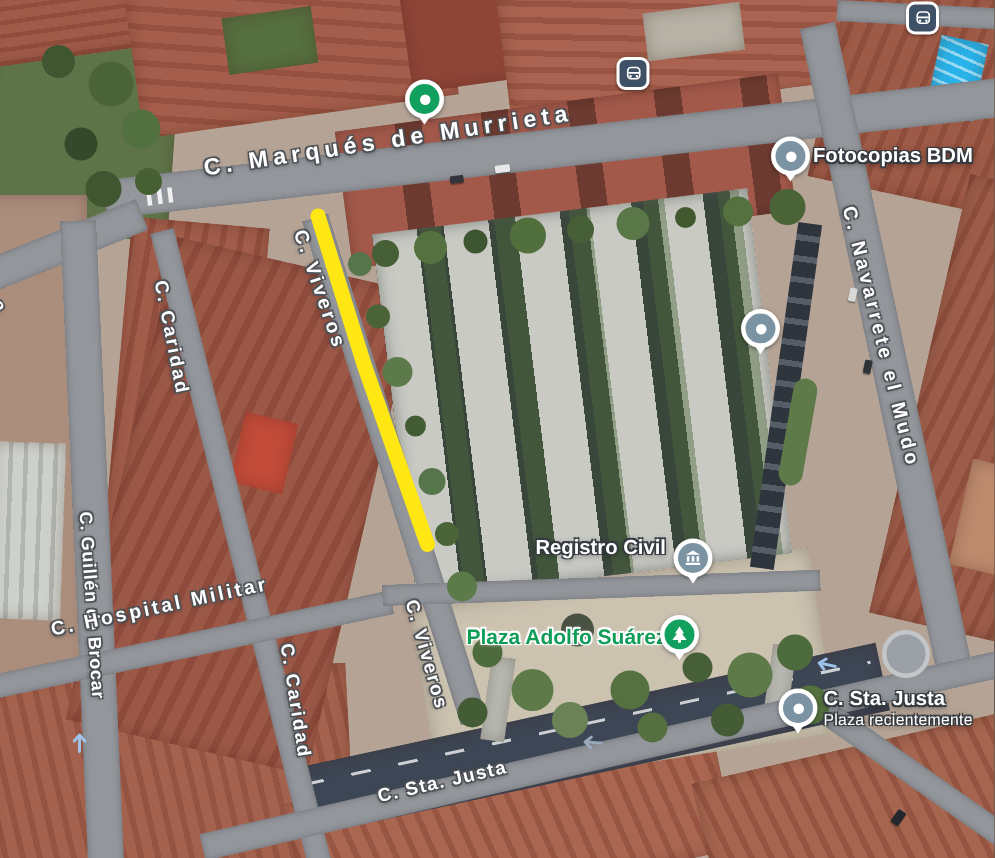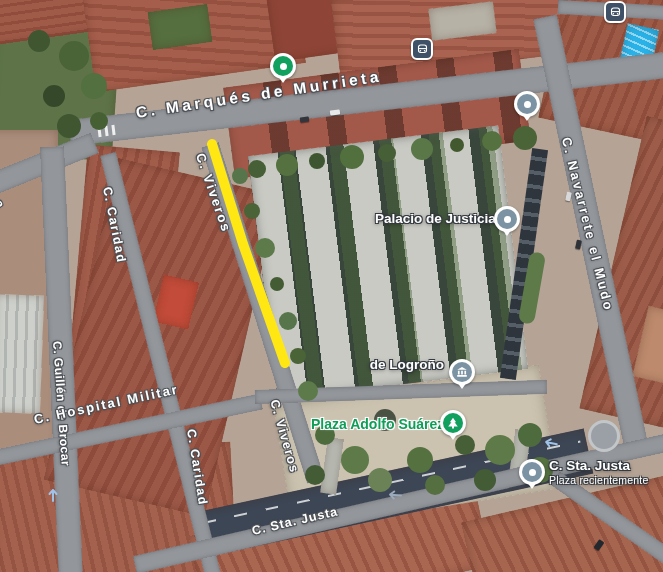--- a/index.html
+++ b/index.html
@@ -143,23 +143,23 @@
   <div class="slabel" style="left:200px;top:146px;font-size:13px;letter-spacing:2px;transform:rotate(71deg);">C. Viveros</div>
   <div class="slabel" style="left:107px;top:180px;font-size:12.5px;letter-spacing:1.5px;transform:rotate(79deg);">C. Caridad</div>
   <div class="slabel" style="left:57px;top:334px;font-size:12px;letter-spacing:.5px;transform:rotate(86deg);">C. Guillén de Brocar</div>
   <div class="slabel" style="left:34px;top:412px;font-size:13px;letter-spacing:2px;transform:rotate(-12deg);">C. Hospital Militar</div>
   <div class="slabel" style="left:191px;top:422px;font-size:12.5px;letter-spacing:1.5px;transform:rotate(81deg);">C. Caridad</div>
   <div class="slabel" style="left:274px;top:393px;font-size:12.5px;letter-spacing:1.5px;transform:rotate(74deg);">C. Viveros</div>
   <div class="slabel" style="left:252px;top:524px;font-size:12.5px;letter-spacing:1px;transform:rotate(-13deg);">C. Sta. Justa</div>
   <div class="slabel" style="left:566px;top:130px;font-size:13px;letter-spacing:2.5px;transform:rotate(76deg);">C. Navarrete el Mudo</div>
   <div class="slabel" style="left:-2px;top:193px;font-size:13px;transform:rotate(65deg);">a</div>
 
-  <div class="plabel" style="left:375px;top:211px;">Palacio de Justicia</div>
+  <div class="plabel" style="left:542px;top:96px;">Fotocopias BDM</div>
   <div class="plabel" style="left:344px;top:355px;width:100px;text-align:right;line-height:20px;">
-    <span style="display:block;">de Logroño</span>
+    <span style="display:block;">Registro Civil</span>
   </div>
   <div class="parklabel" style="left:311px;top:416px;">Plaza Adolfo Suárez</div>
   <div class="plabel" style="left:549px;top:458px;">
     <span style="display:block;">C. Sta. Justa</span>
     <span class="sub" style="display:block;margin-top:1px;">Plaza recientemente</span>
   </div>
 
   <div class="pin" style="left:514px;top:91px;">
     <div class="bub">
         <div class="inner">

